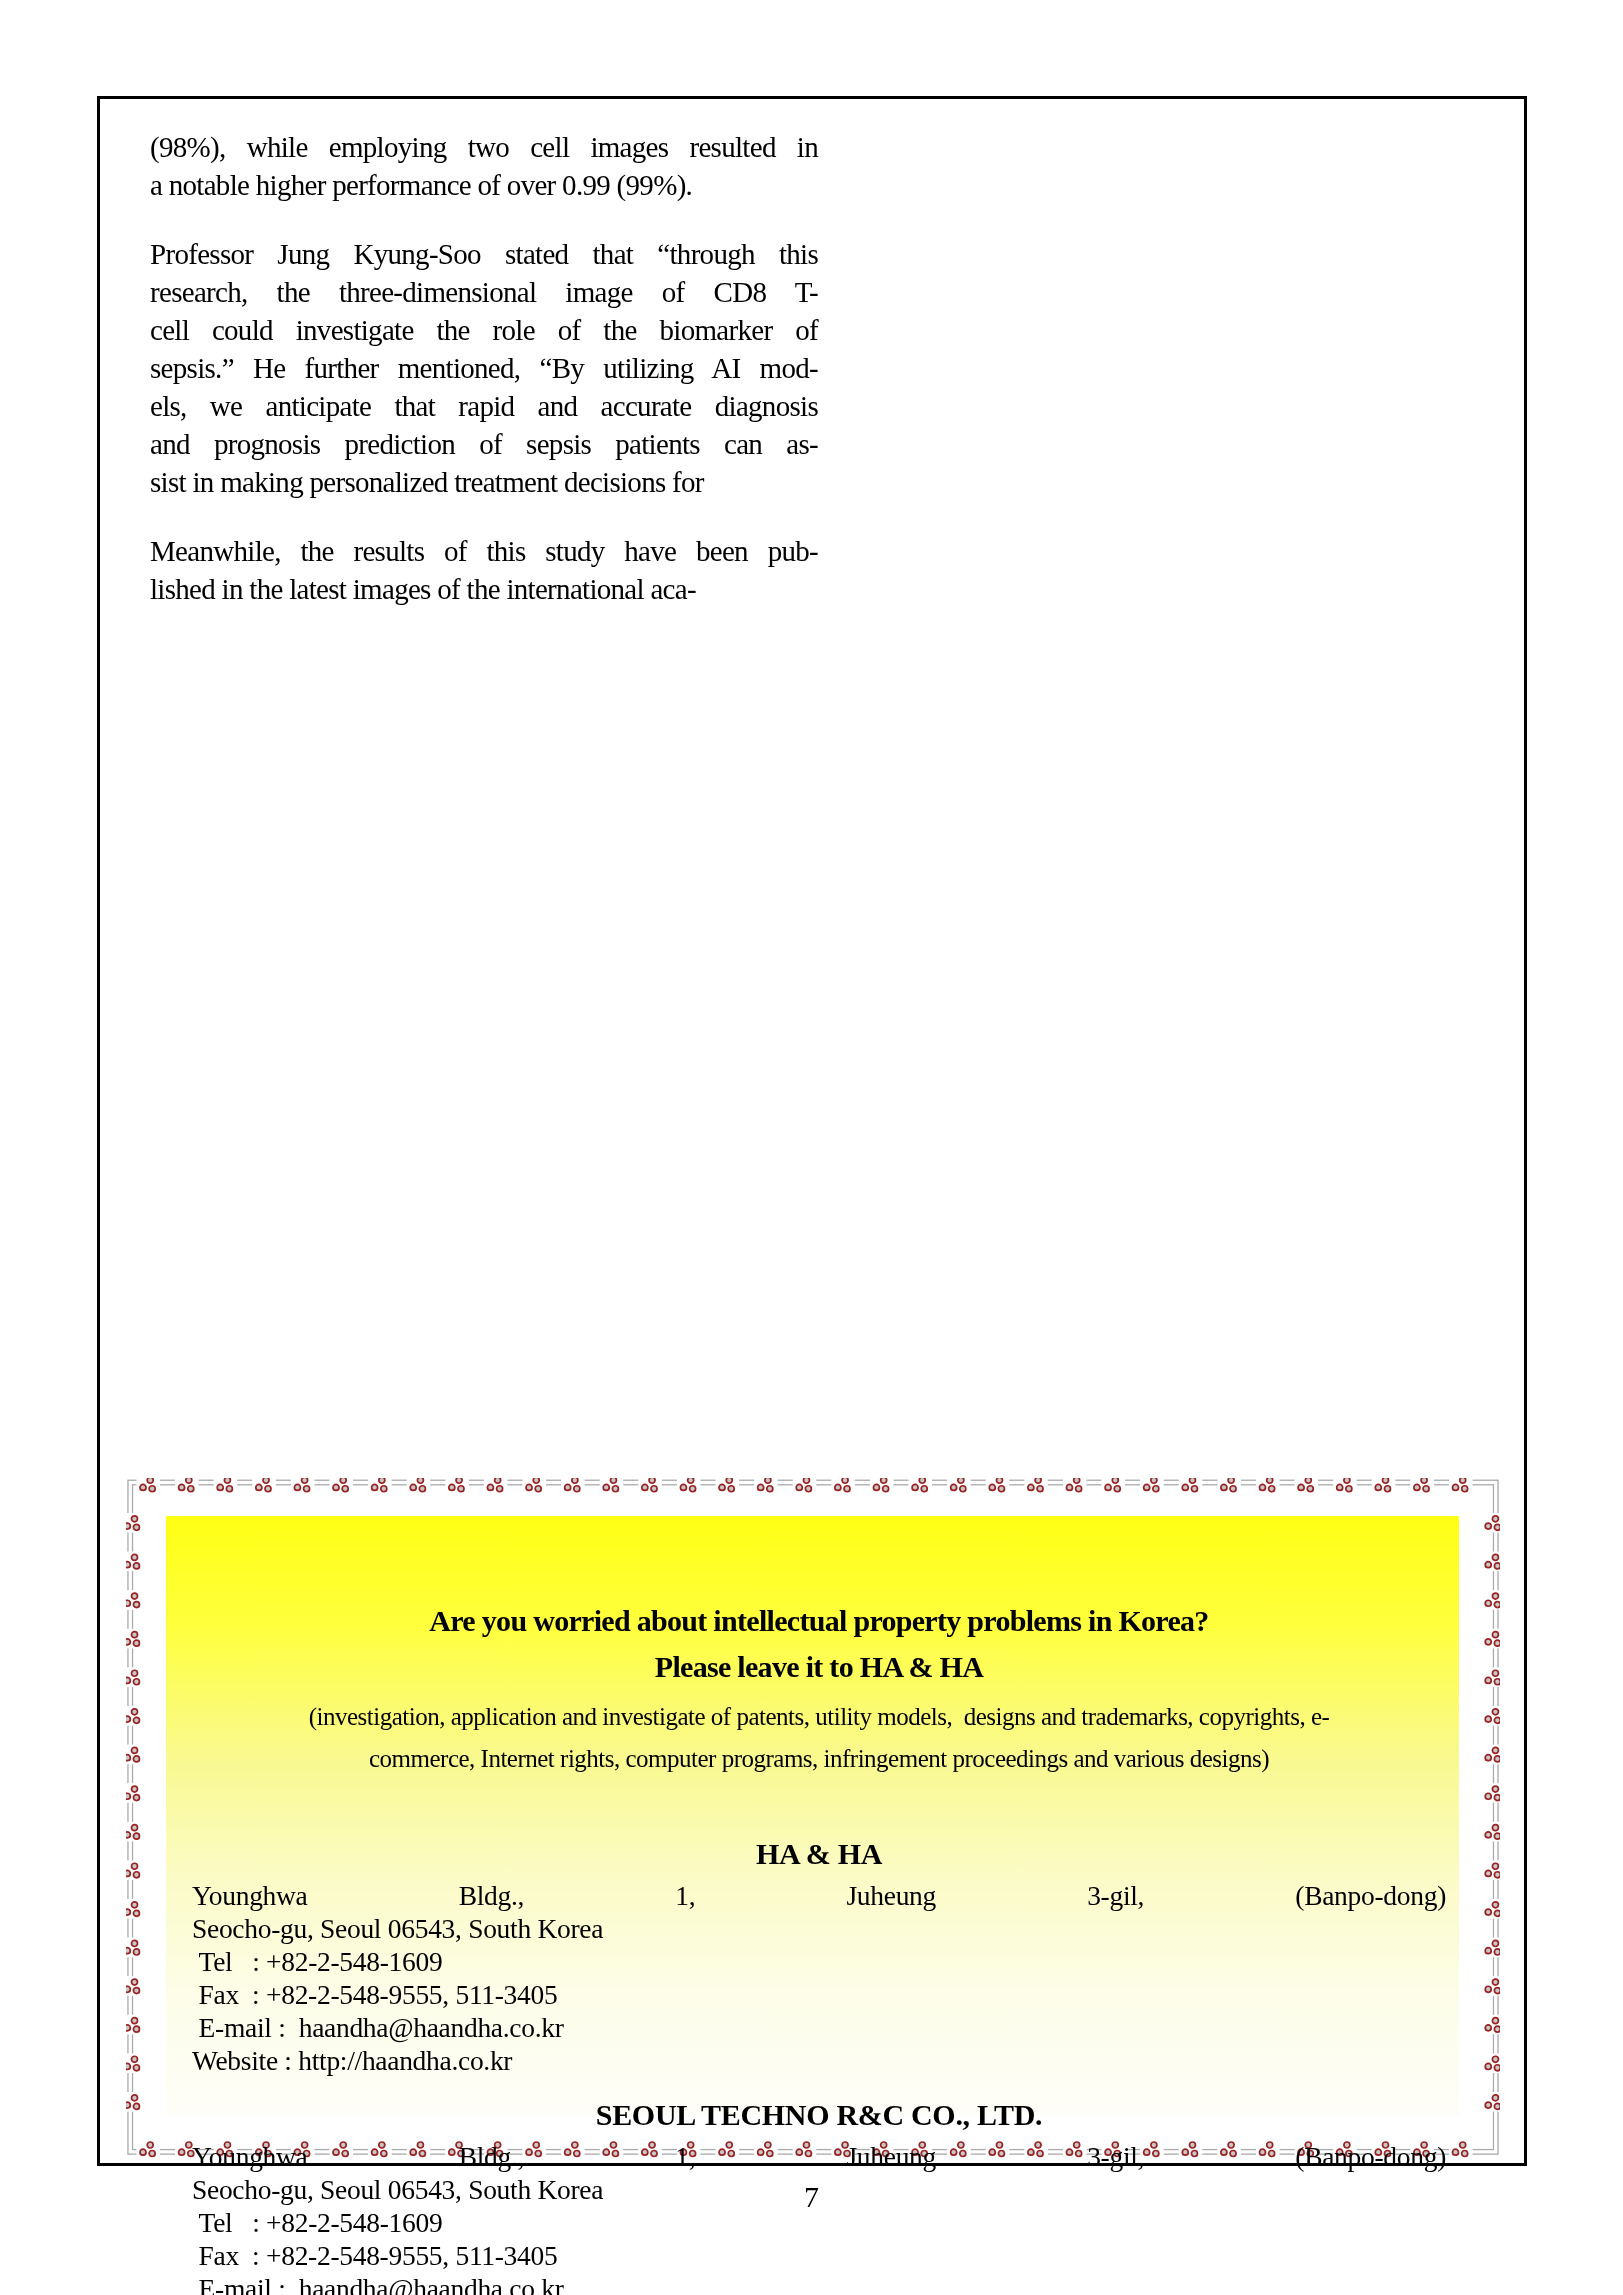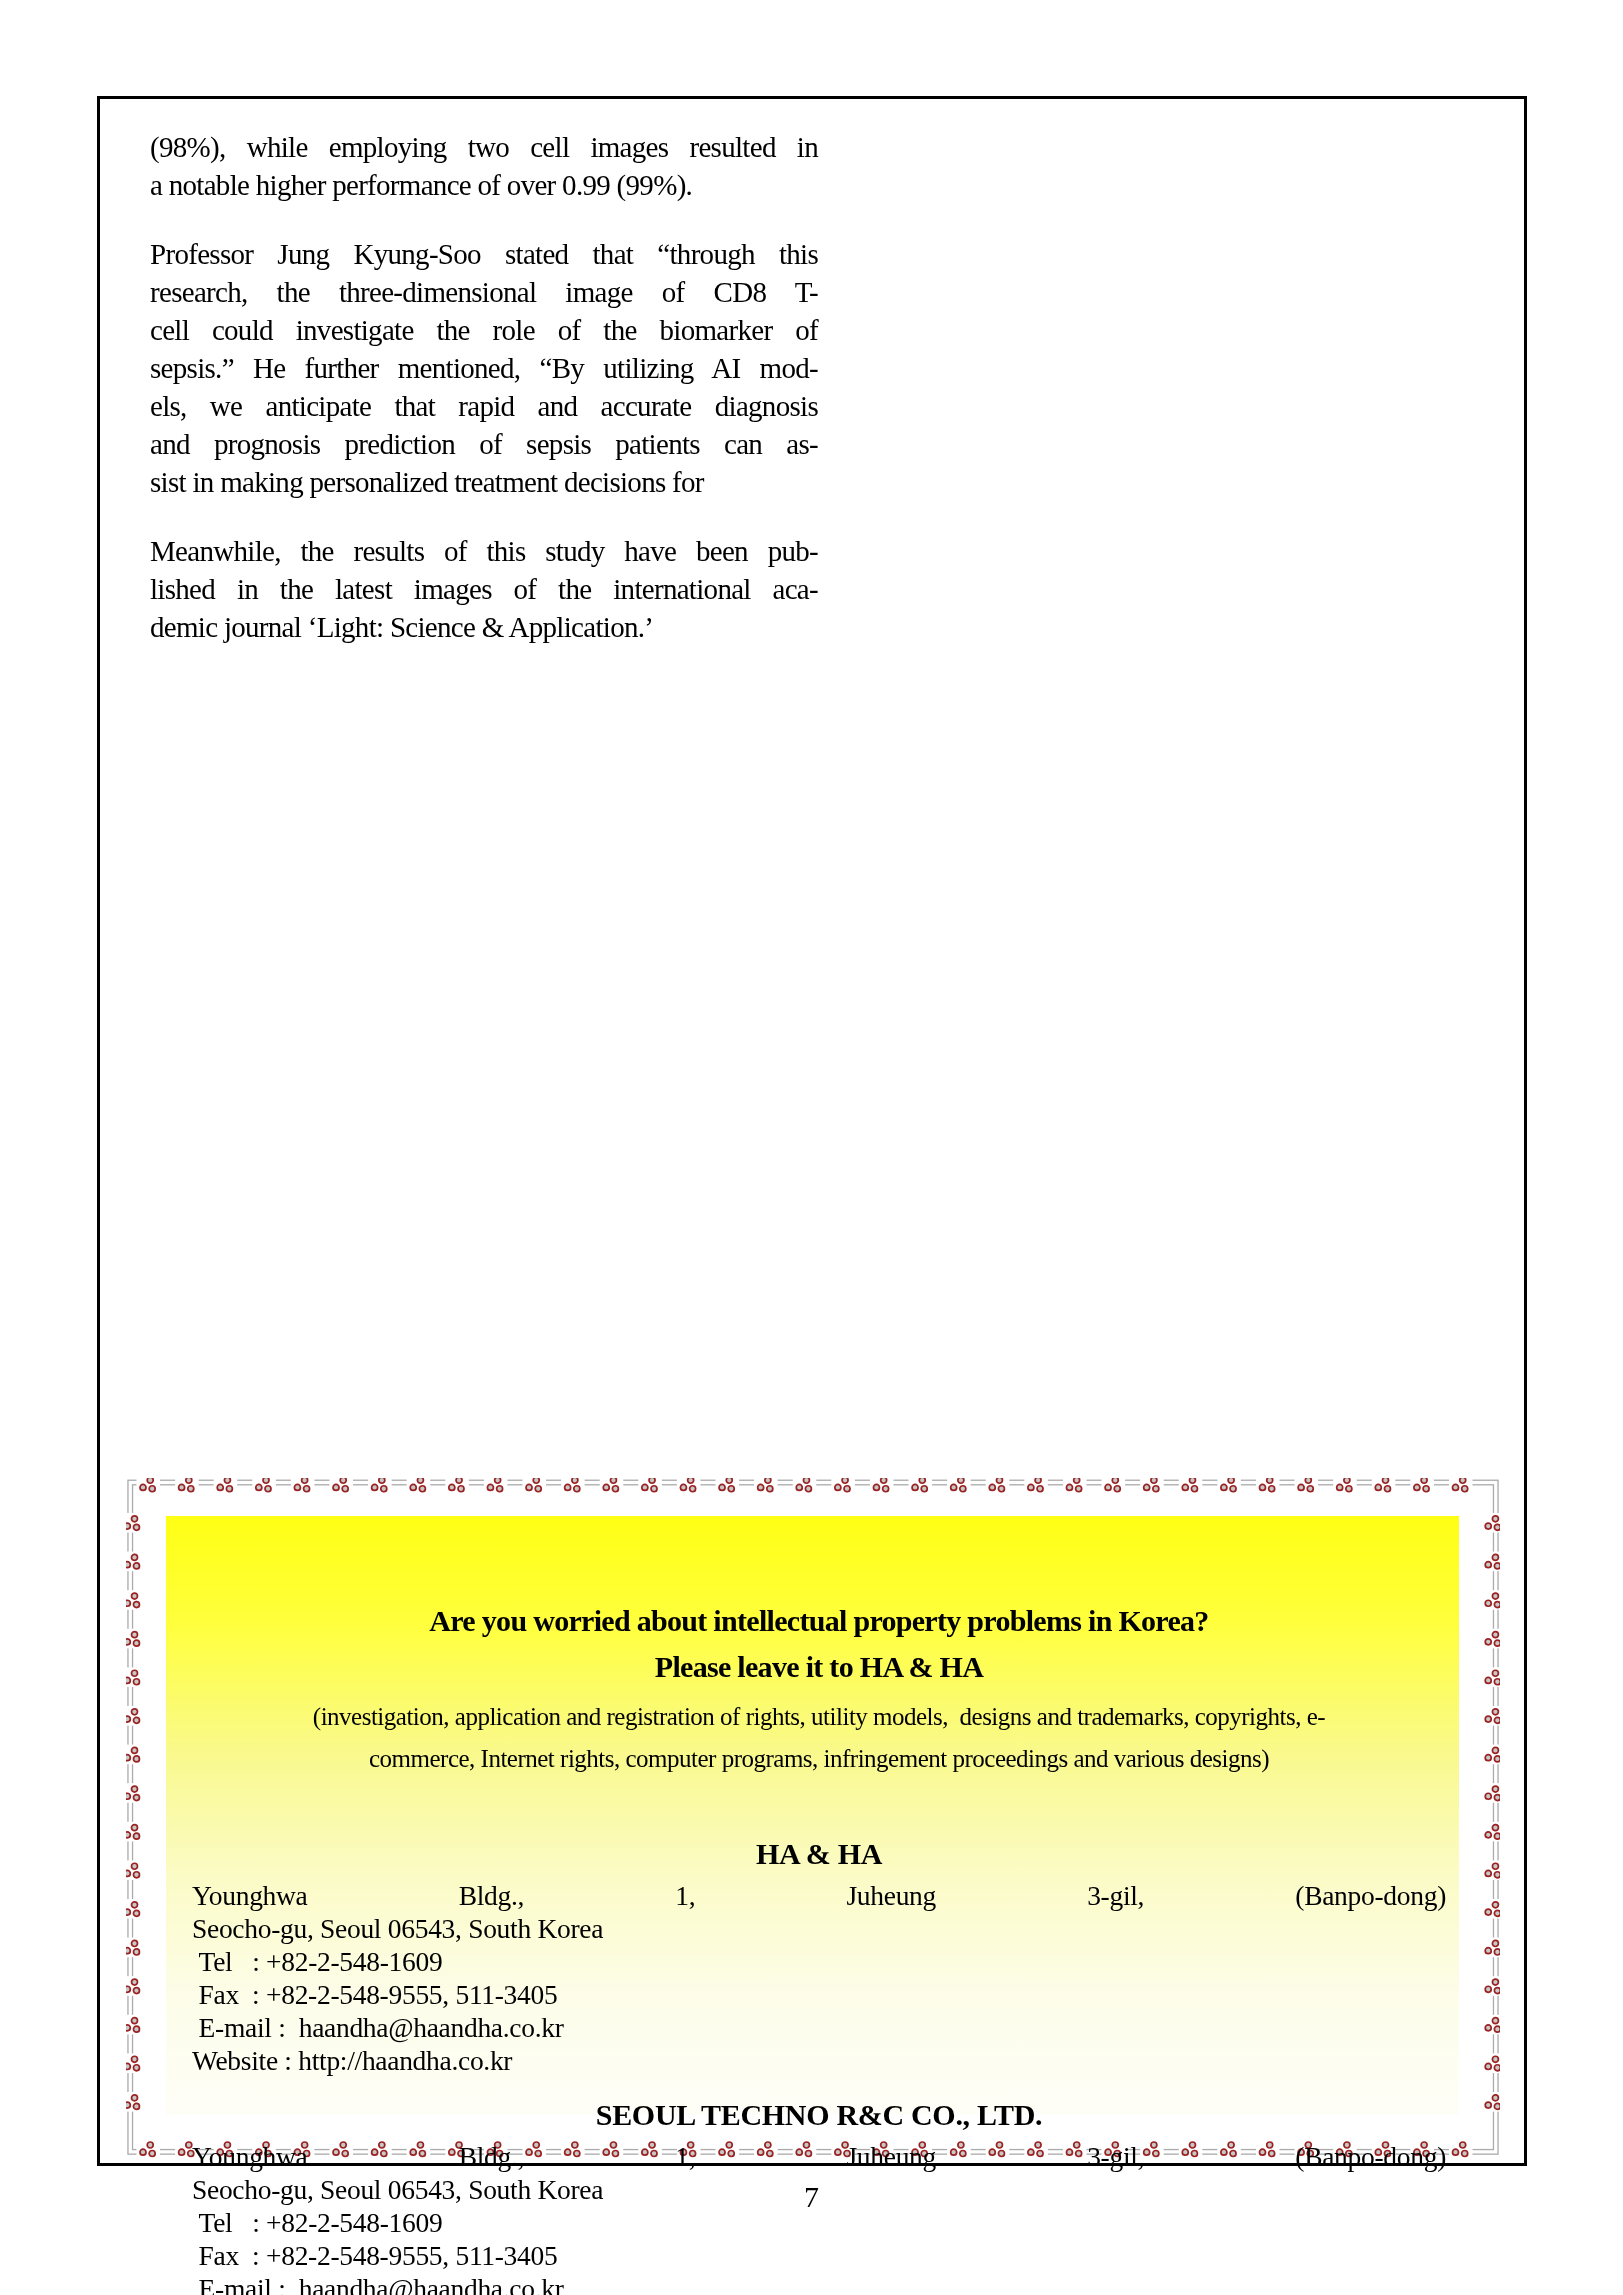--- a/index.html
+++ b/index.html
@@ -105,21 +105,20 @@
       <div>research, the three-dimensional image of CD8 T-</div>
       <div>cell could investigate the role of the biomarker of</div>
       <div>sepsis.” He further mentioned, “By utilizing AI mod-</div>
       <div>els, we anticipate that rapid and accurate diagnosis</div>
       <div>and prognosis prediction of sepsis patients can as-</div>
       <div>sist in making personalized treatment decisions for</div>
     </div>
   <div class="para">
       <div>Meanwhile, the results of this study have been pub-</div>
       <div>lished in the latest images of the international aca-</div>
-      <div>demic journal ‘Light: Science &amp; Application.’</div>
     </div>
 </div>
 
 <div class="promo-frame">
   <svg class="lace-svg" id="lace" viewBox="0 0 2100 1040">
     <defs>
       <g id="cluster" class="lace-cluster" fill="#c8c8c8" stroke="#9b2222">
         <rect x="-18" y="-16" width="36" height="30" fill="#ffffff" stroke="none"></rect>
         <circle cx="3" cy="-7" r="4.6"></circle>
         <circle cx="-8" cy="4" r="4.6"></circle>
@@ -229,21 +228,21 @@
       <use href="#cluster" x="10" y="895"></use>
       <use href="#cluster" x="2090" y="895"></use>
       <use href="#cluster" x="10" y="954"></use>
       <use href="#cluster" x="2090" y="954"></use>
     </svg>
 
   <div class="promo-box">
     <div class="promo-question">Are you worried about intellectual property problems in Korea?</div>
     <div class="promo-tagline">Please leave it to HA &amp; HA</div>
     <div class="promo-note">
-        <div>(investigation, application and registration of rights, utility models,  designs and trademarks, copyrights, e-</div>
+        <div>(investigation, application and investigate of patents, utility models,  designs and trademarks, copyrights, e-</div>
         <div>commerce, Internet rights, computer programs, infringement proceedings and various designs)</div>
       </div>
 
     <div class="companies">
       <div class="company">
         <div class="company-name">HA &amp; HA</div>
         <div class="address">
             <div>Younghwa Bldg., 1, Juheung 3-gil, (Banpo-dong)</div>
             <div>Seocho-gu, Seoul 06543, South Korea</div>
             <div> Tel   : +82-2-548-1609</div>

